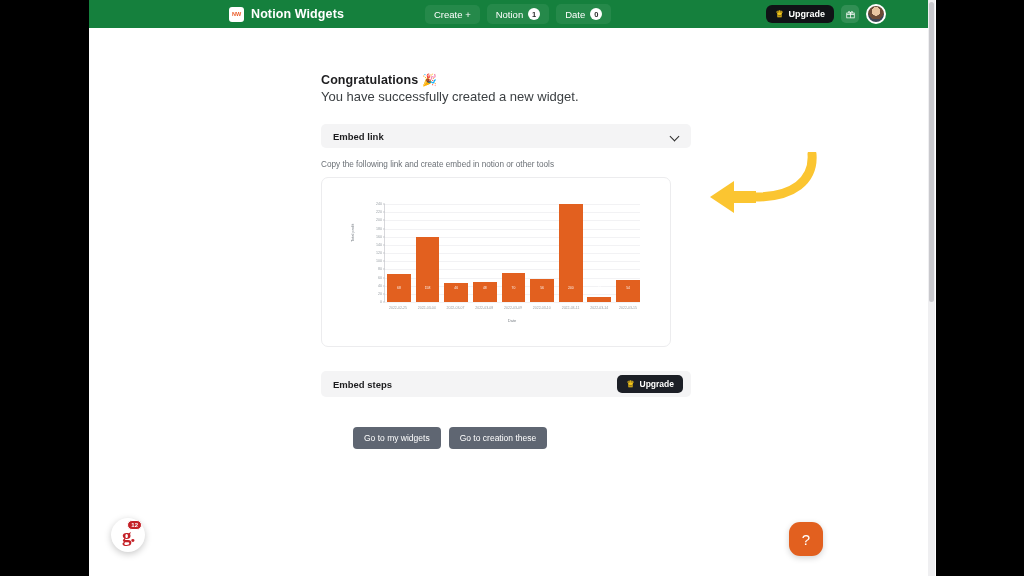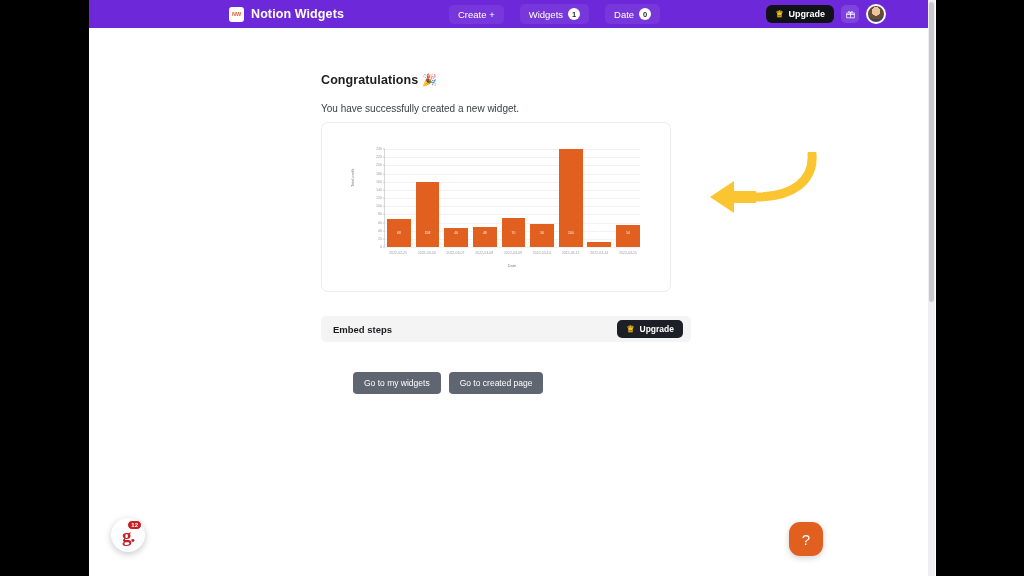--- a/index.html
+++ b/index.html
@@ -13,31 +13,31 @@
 
   
   #viewport {
     position: absolute; left: 89px; top: 0; width: 847px; height: 576px;
     background: #ffffff; overflow: hidden;
   }
 
   
   #topnav {
     position: absolute; left: 0; top: 0; width: 839px; height: 28px;
-    background: #6d28d9; display: flex; align-items: center;
+    background: #15803d; display: flex; align-items: center;
   }
   .brand { position: absolute; left: 140px; display: flex; align-items: center; gap: 7px; }
   .brand-mark {
     width: 15px; height: 15px; border-radius: 3px; background: #ffffff;
     display: flex; align-items: center; justify-content: center;
     font-size: 5.5px; font-weight: 700; color: #ea5b28; letter-spacing: -0.2px;
   }
   .brand-name { font-size: 12.5px; font-weight: 700; color: #ffffff; letter-spacing: .1px; }
 
-  .navgroup { position: absolute; left: 360px; display: flex; align-items: center; gap: 16px; }
+  .navgroup { position: absolute; left: 336px; display: flex; align-items: center; gap: 7px; }
   .navitem {
     display: flex; align-items: center; gap: 5px;
     padding: 4px 9px; border-radius: 5px;
     font-size: 9.5px; color: #ffffff; font-weight: 500;
     background: rgba(255,255,255,0.07);
   }
   .navitem .count {
     min-width: 12px; height: 12px; padding: 0 3px;
     border-radius: 999px; background: #ffffff; color: #2b2b2b;
     font-size: 7.5px; font-weight: 700;
@@ -63,21 +63,21 @@
     background: radial-gradient(circle at 50% 34%, #e8c4a0 0 32%, #6b4a36 33% 60%, #3d4455 61% 100%);
     border: 2px solid #ffffff; overflow: hidden; position: relative;
   }
 
   
   #page { position: absolute; left: 0; top: 28px; width: 760px; height: 548px; background: #fff; }
   #content { position: absolute; left: 232px; top: 45px; width: 370px; }
 
   .h1 { font-size: 12.5px; font-weight: 600; color: #1d1d1f; letter-spacing: .1px; }
   .h1 .emoji { font-size: 12px; }
-  .subtitle { margin-top: 16px; font-size: 10px; color: #3c4043; }
+  .subtitle { margin-top: 2px; font-size: 13px; color: #3c4043; }
 
   
   .accordion {
     margin-top: 20px; height: 24px;
     background: #f4f4f5; border-radius: 5px;
     display: flex; align-items: center; justify-content: space-between;
     padding: 0 12px;
   }
   .accordion-title { font-size: 9.5px; font-weight: 600; color: #1d1d1f; }
   .chev { width: 8px; height: 8px; position: relative; }
@@ -234,21 +234,21 @@
       <div class="brand">
         <div class="brand-mark">NW</div>
         <div class="brand-name">Notion Widgets</div>
       </div>
 
       <div class="navgroup">
         <div class="navitem">
           <span>Create +</span>
         </div>
         <div class="navitem">
-          <span>Widgets</span>
+          <span>Notion</span>
           <span class="count">1</span>
         </div>
         <div class="navitem">
           <span>Date</span>
           <span class="count">0</span>
         </div>
       </div>
 
       <div class="navright">
         <div class="upgrade-btn">
@@ -269,21 +269,26 @@
     <div id="page">
       <div id="content">
 
         <div class="h1">
           <span>Congratulations</span>
           <span class="emoji">🎉</span>
         </div>
 
         <div class="subtitle">You have successfully created a new widget.</div>
 
-
+        <div class="accordion">
+          <span class="accordion-title">Embed link</span>
+          <span class="chev"></span>
+        </div>
+
+        <div class="helper">Copy the following link and create embed in notion or other tools</div>
 
 
 
         <div class="chartcard">
           <div class="chart">
             <div class="yaxis-title">Total profit</div>
             <div class="plot" id="plot">
                 <div class="gridline" style="top: 100%;"></div>
                 <div class="ytickmark" style="top: 100%;"></div>
                 <div class="ytick" style="top: 100%;">0</div>
@@ -389,21 +394,21 @@
         <div class="codebar">
           <span class="codebar-title">Embed steps</span>
           <span class="upgrade-sm">
             <span class="crown">♕</span>
             <span>Upgrade</span>
           </span>
         </div>
 
         <div class="btnrow">
           <div class="gbtn">Go to my widgets</div>
-          <div class="gbtn">Go to created page</div>
+          <div class="gbtn">Go to creation these</div>
         </div>
 
       </div>
 
       <div class="gbadge">
         <span class="g">g.</span>
         <span class="bub">12</span>
       </div>
 
       <div class="helpbtn">

